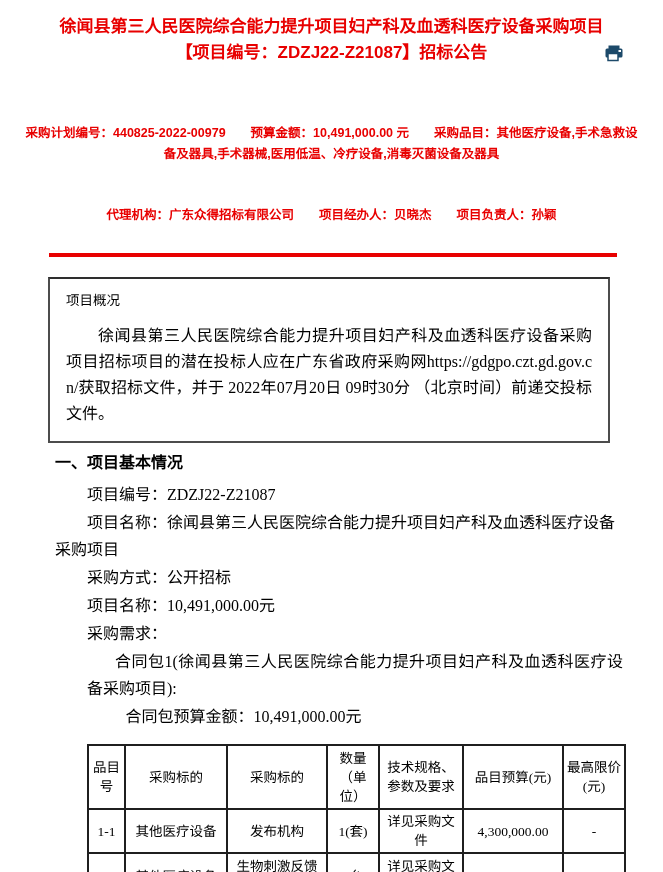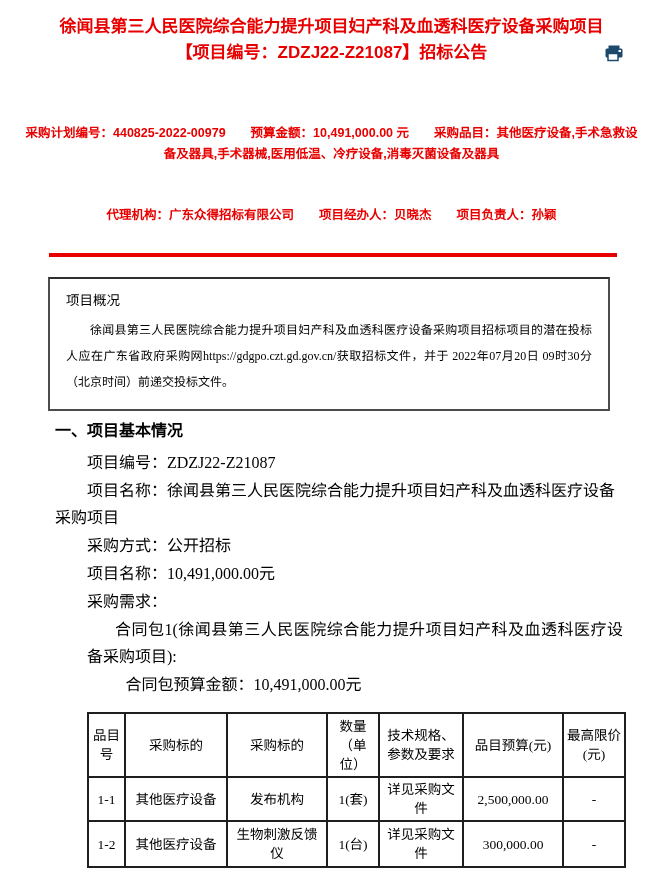--- a/index.html
+++ b/index.html
@@ -43,22 +43,22 @@
   
   .overview-box {
     margin: 20px 0 0 48px;
     width: 562px;
     border: 2px solid #4c4c4c;
     border-top-color: #2e2e2e;
     padding: 12px 16px 14px 16px;
   }
   .overview-heading { font-size: 13.5px; line-height: 20px; }
   .overview-body {
-    margin-top: 6px;
-    font-size: 12px;
+    margin-top: 12px;
+    font-size: 16px;
     line-height: 26px;
     text-indent: 2em;
     text-align: justify;
     word-break: break-all;
   }
   
   .section-heading {
     margin: 8px 0 0 55px;
     font-size: 16px;
     font-weight: 700;
@@ -157,21 +157,21 @@
     <th>技术规格、参数及要求</th>
     <th>品目预算(元)</th>
     <th>最高限价(元)</th>
   </tr>
   <tr class="r1">
     <td>1-1</td>
     <td>其他医疗设备</td>
     <td>发布机构</td>
     <td>1(套)</td>
     <td>详见采购文件</td>
-    <td class="num">2,500,000.00</td>
+    <td class="num">4,300,000.00</td>
     <td class="dash">-</td>
   </tr>
   <tr class="r2">
     <td>1-2</td>
     <td>其他医疗设备</td>
     <td>生物刺激反馈仪</td>
     <td>1(台)</td>
     <td>详见采购文件</td>
     <td class="num">300,000.00</td>
     <td class="dash">-</td>

